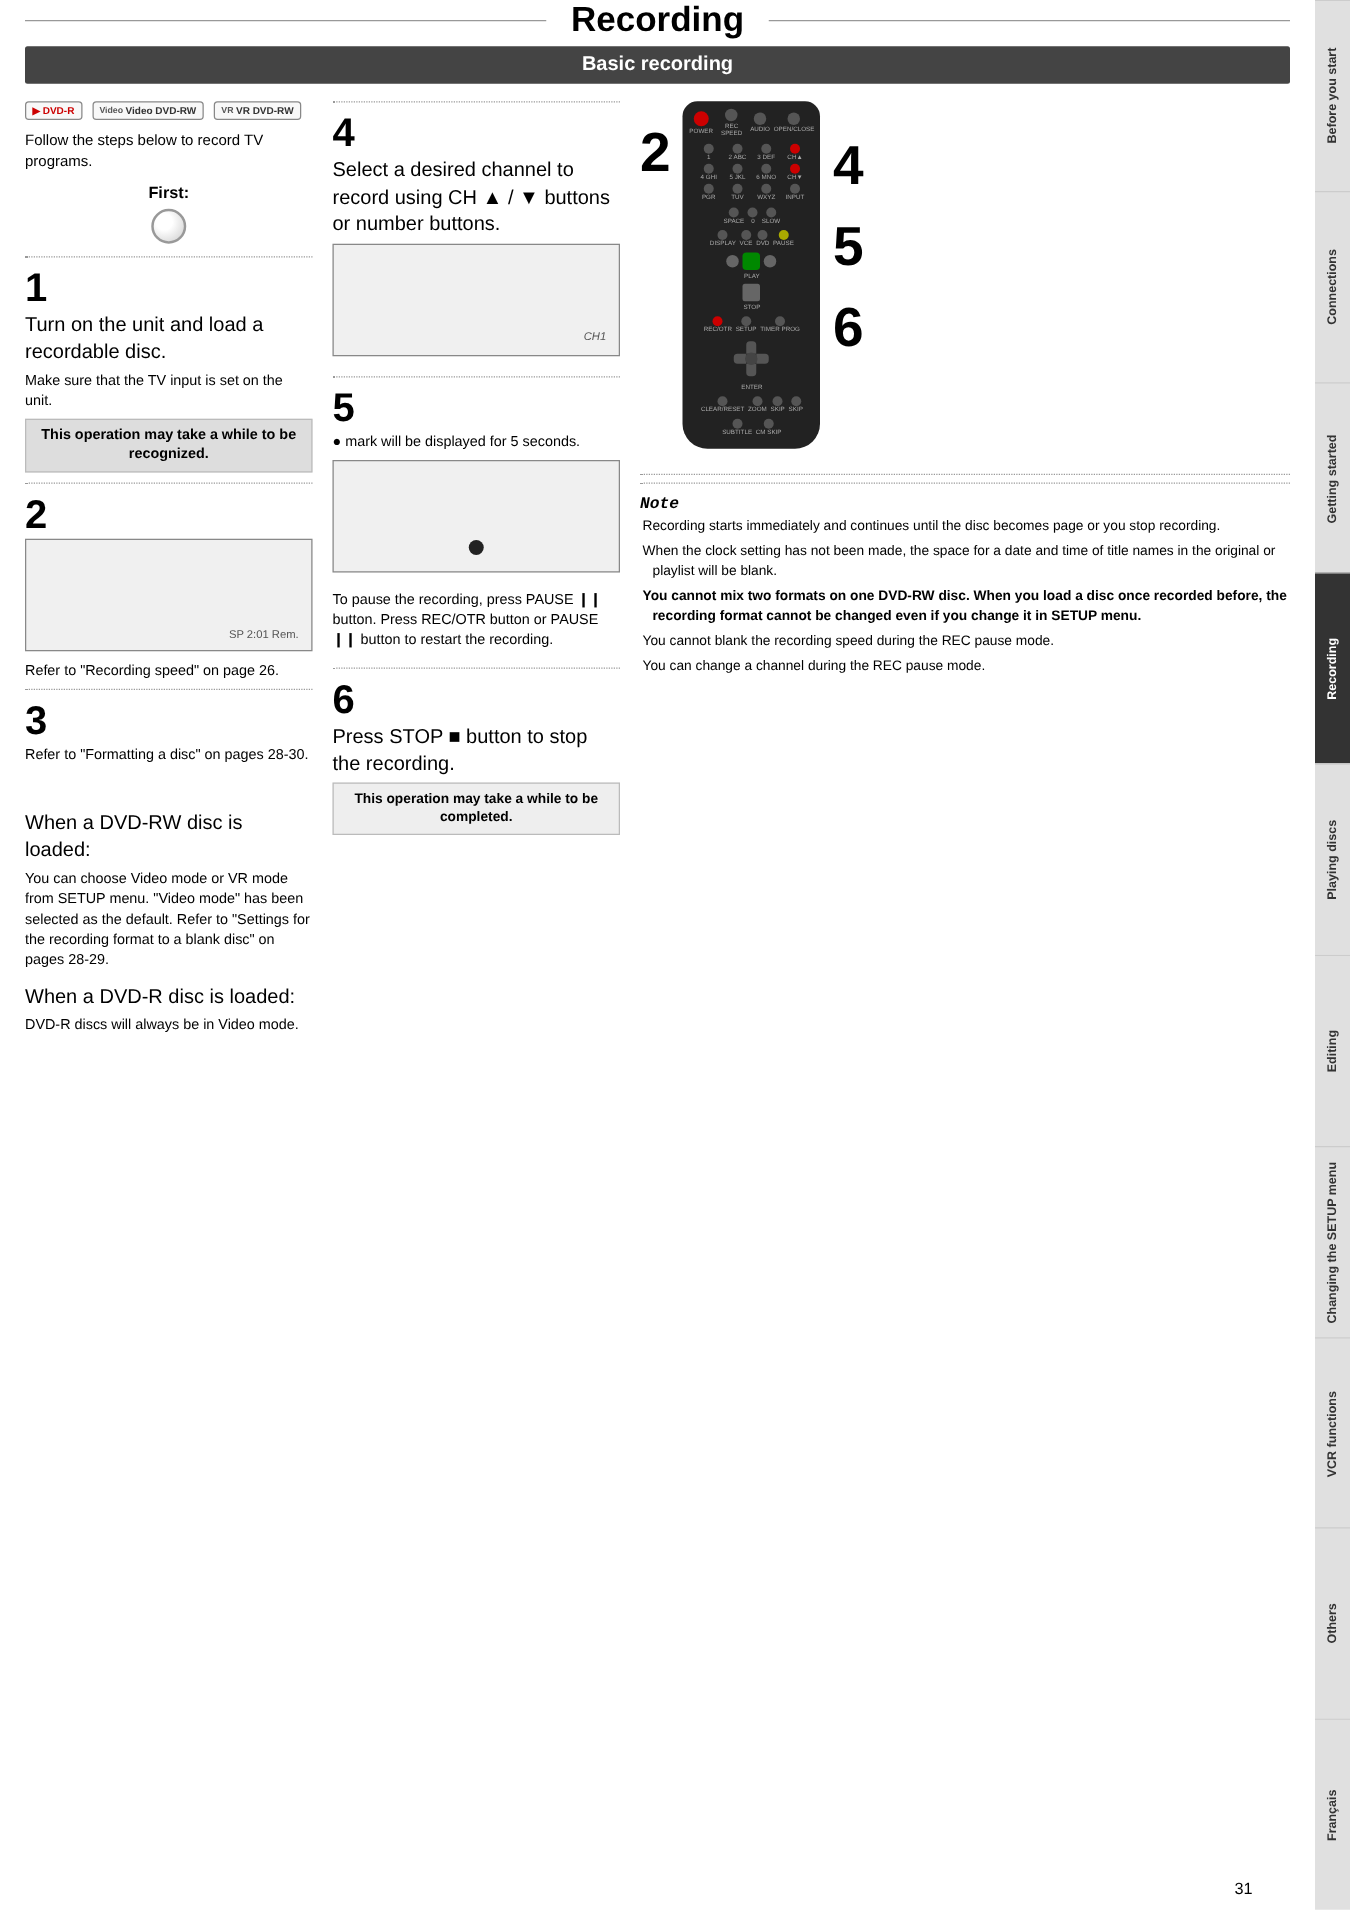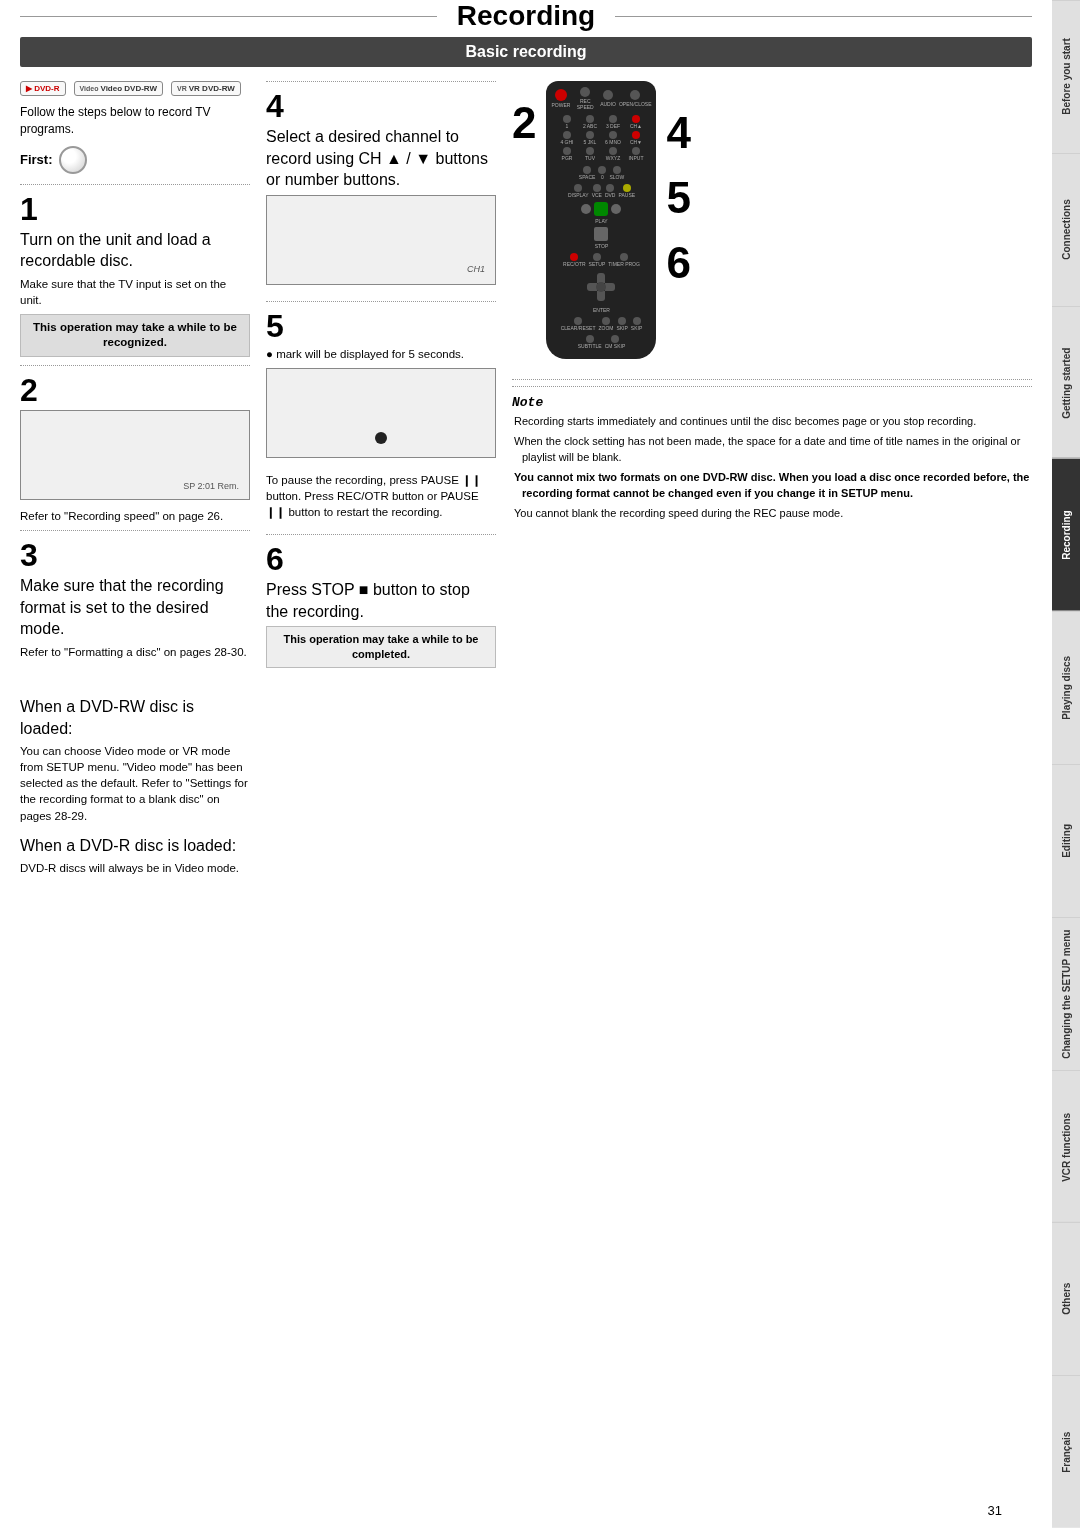--- a/index.html
+++ b/index.html
@@ -130,20 +130,21 @@
       margin-bottom: 8px;
       line-height: 1.4;
     }
     .first-label {
       font-size: 13px;
       font-weight: bold;
       display: flex;
       align-items: center;
       gap: 6px;
       margin-bottom: 10px;
+      flex-direction: column;
     }
 
     
     .dotted-sep {
       border-top: 1.5px dotted #999;
       margin-bottom: 8px;
     }
 
     
     .step-num {
@@ -394,21 +395,20 @@
       <div class="step-num">2</div>
 
       <div class="screen-preview tall">
         <div class="screen-label-left" style="font-size:9px;color:#555;right:10px;left:auto;">SP 2:01 Rem.</div>
       </div>
 
       <div class="step-body">Refer to "Recording speed" on page 26.</div>
 
       <div class="dotted-sep"></div>
       <div class="step-num">3</div>
-      <div class="step-title">Make sure that the recording format is set to the desired mode.</div>
       <div class="step-body">Refer to "Formatting a disc" on pages 28-30.</div>
 
       <div style="margin-bottom:5px;margin-top:30px;">
         <div class="step-title">When a DVD-RW disc is loaded:</div>
         <div class="step-body">You can choose Video mode or VR mode from SETUP menu. "Video mode" has been selected as the default. Refer to "Settings for the recording format to a blank disc" on pages 28-29.</div>
       </div>
 
       <div>
         <div class="step-title">When a DVD-R disc is loaded:</div>
         <div class="step-body">DVD-R discs will always be in Video mode.</div>
@@ -646,20 +646,23 @@
         </div>
         <div class="note-item">
           <span>When the clock setting has not been made, the space for a date and time of title names in the original or playlist will be blank.</span>
         </div>
         <div class="note-item">
           <strong><span>You cannot mix two formats on one DVD-RW disc. When you load a disc once recorded before, the recording format cannot be changed even if you change it in SETUP menu.</span></strong>
         </div>
         <div class="note-item">
           <span>You cannot blank the recording speed during the REC pause mode.</span>
         </div>
+        <div class="note-item">
+          <span>You can change a channel during the REC pause mode.</span>
+        </div>
       </div>
 
     </div>
 
   </div>
 
   <div class="page-num">31</div>
 
 </div>
 

